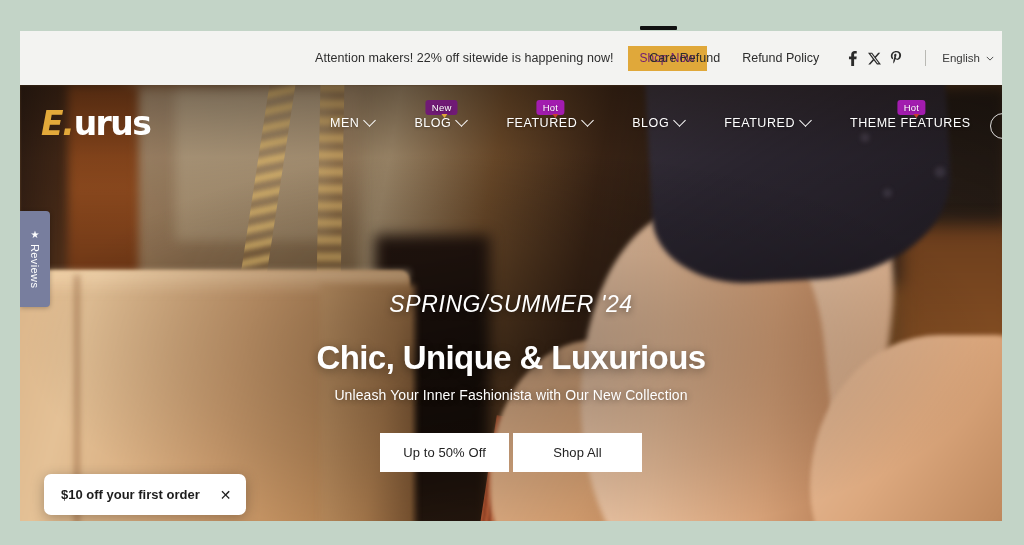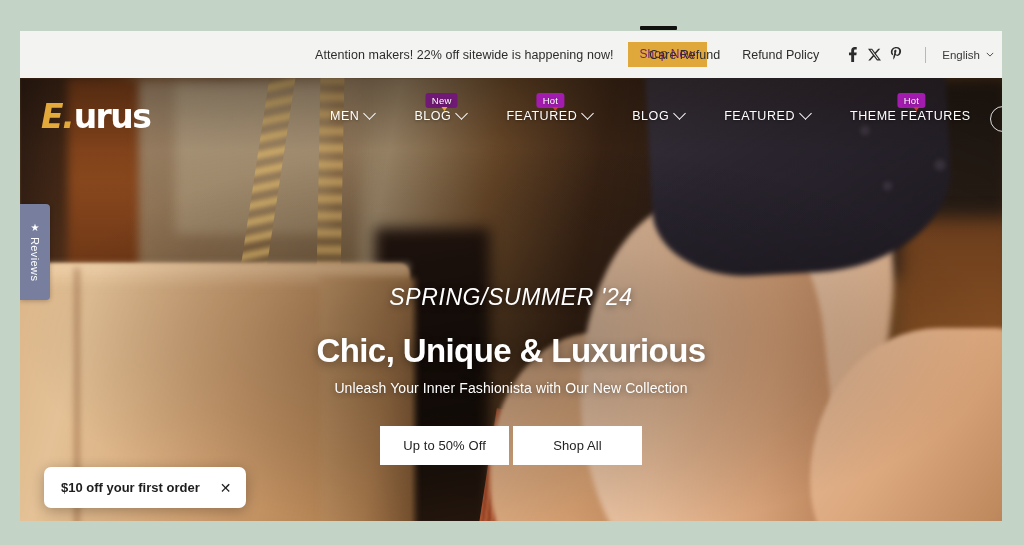--- a/index.html
+++ b/index.html
@@ -35,21 +35,21 @@
     top: 31px;
     width: 982px;
     height: 490px;
     background: #f2f2f0;
     overflow: hidden;
   }
 
   
   #announce {
     position: relative;
-    height: 47px;
+    height: 54px;
     background: #f3f3f1;
     display: flex;
     align-items: center;
     width: 100%;
   }
 
   #announce-left {
     position: absolute;
     left: 0;
     right: 0;

